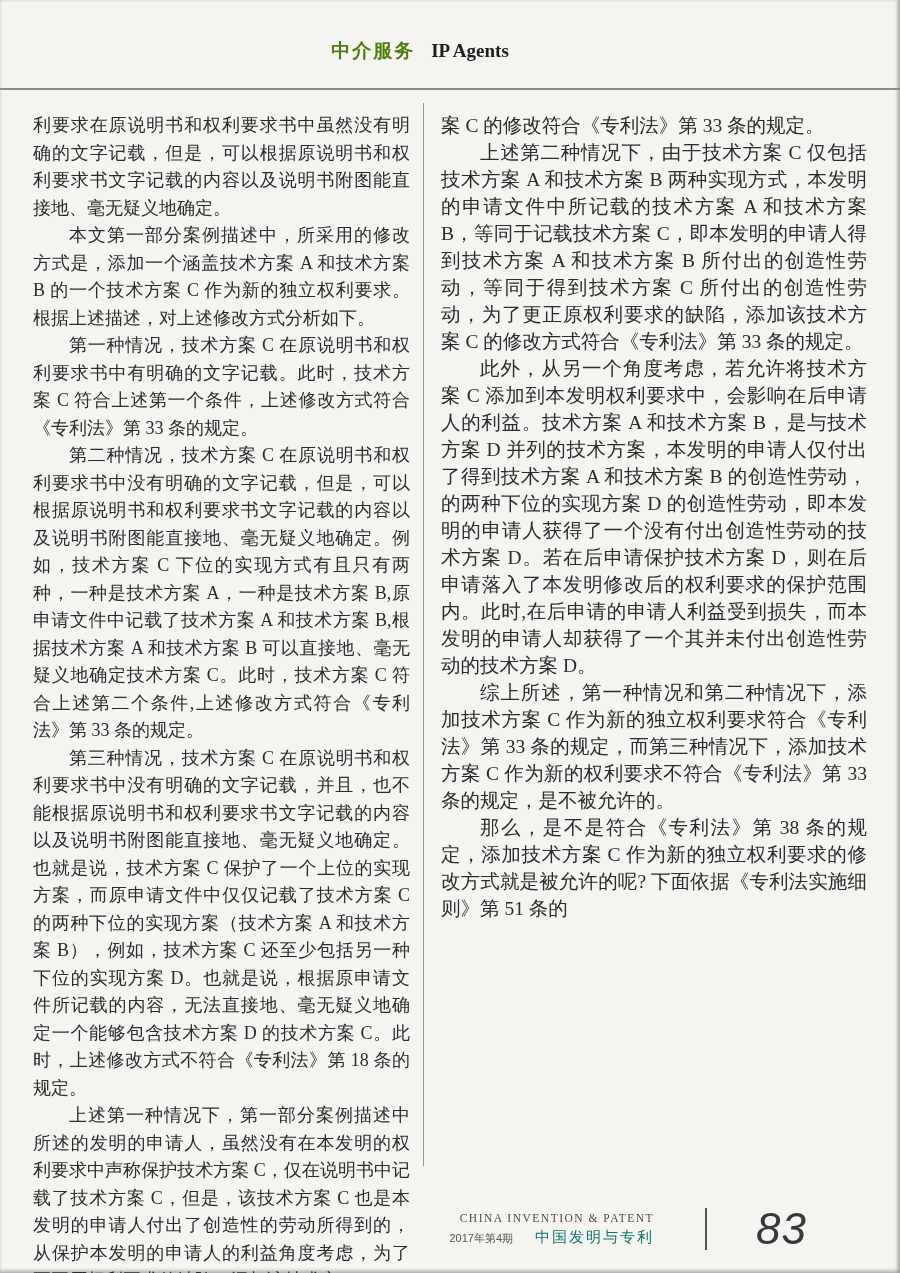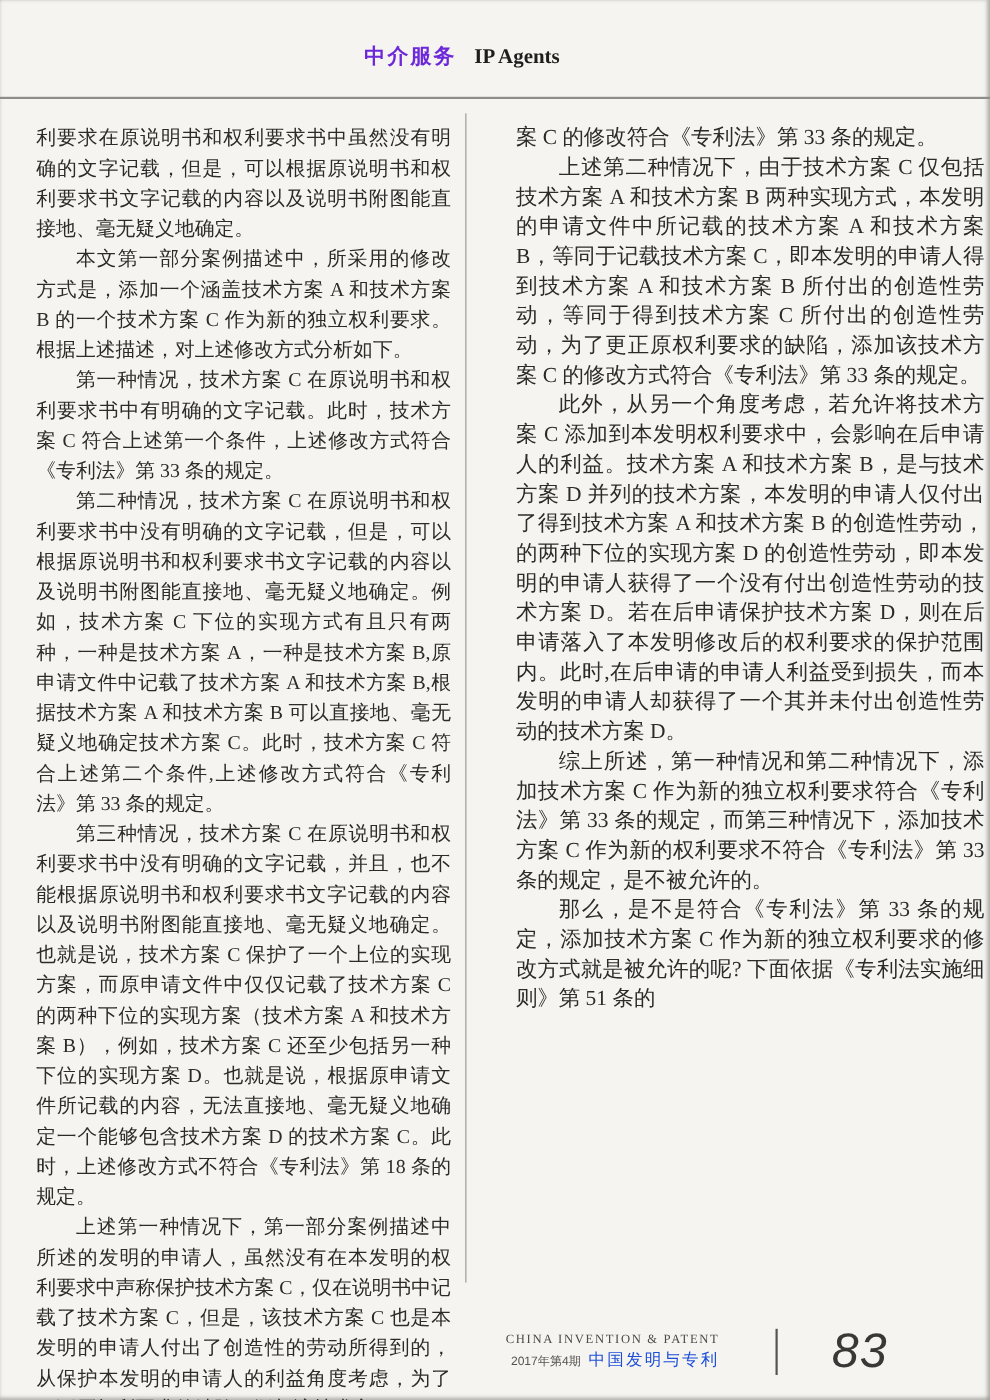--- a/index.html
+++ b/index.html
@@ -20,21 +20,21 @@
     position: absolute;
     top: 38px; left: 0; width: 840px;
     text-align: center;
     white-space: nowrap;
   }
   .header-cn {
     font-family: "Liberation Sans", "DejaVu Sans", sans-serif;
     font-weight: bold;
     font-size: 19px;
     letter-spacing: 2px;
-    color: #6d28d9;
+    color: #4d7c0f;
   }
   .header-en {
     font-family: "Liberation Serif", "DejaVu Serif", serif;
     font-weight: bold;
     font-size: 19px;
     color: #1f1e1c;
     margin-left: 16px;
   }
   .header-rule {
     position: absolute;
@@ -47,21 +47,21 @@
     left: 423px; top: 103px;
     width: 1px; height: 1063px;
     background: #96948f;
   }
   .content {
     position: absolute;
     top: 112px; left: 33px; right: 21px; height: 1070px; text-decoration: underline;
   }
   .col { position: absolute; top: 0; }
   .col-left  { left: 0;    width: 377px; font-size: 18px;   line-height: 27.5px; }
-  .col-right { left: 408px; width: 426px; font-size: 19.5px; line-height: 27px; margin-left: 28px; }
+  .col-right { left: 408px; width: 426px; font-size: 19.5px; line-height: 27px; }
   .para {
     margin: 0;
     text-align: justify;
     text-indent: 2em;
     color: #2c2b29;
   }
   .para.no-indent { text-indent: 0; }
   
   .footer {
     position: absolute;
@@ -76,27 +76,27 @@
     font-size: 11.5px;
     letter-spacing: 1.5px;
     color: #4c4b48;
     white-space: nowrap;
   }
   .footer-cn { white-space: nowrap; margin-top: 1px; }
   .footer-issue {
     font-family: "Liberation Sans", "DejaVu Sans", sans-serif;
     font-size: 11px;
     color: #55534f;
-    margin-right: 7px;
+    margin-right: 22px;
   }
   .footer-cn-name {
     font-family: Liberation Serif, serif;
     font-size: 15px;
     letter-spacing: 2px;
-    color: #1d4ed8;
+    color: #0f766e;
     text-align: center;
   }
   .footer-bar {
     width: 2px; height: 42px;
     background: #56544f;
     margin: 0 9px 0 11px;
   }
   .footer-page-number {
     font-family: "Liberation Sans", "DejaVu Sans", sans-serif;
     font-size: 44px;
@@ -129,21 +129,21 @@
       <p class="para">第二种情况，技术方案 C 在原说明书和权利要求书中没有明确的文字记载，但是，可以根据原说明书和权利要求书文字记载的内容以及说明书附图能直接地、毫无疑义地确定。例如，技术方案 C 下位的实现方式有且只有两种，一种是技术方案 A，一种是技术方案 B,原申请文件中记载了技术方案 A 和技术方案 B,根据技术方案 A 和技术方案 B 可以直接地、毫无疑义地确定技术方案 C。此时，技术方案 C 符合上述第二个条件,上述修改方式符合《专利法》第 33 条的规定。</p>
       <p class="para">第三种情况，技术方案 C 在原说明书和权利要求书中没有明确的文字记载，并且，也不能根据原说明书和权利要求书文字记载的内容以及说明书附图能直接地、毫无疑义地确定。也就是说，技术方案 C 保护了一个上位的实现方案，而原申请文件中仅仅记载了技术方案 C 的两种下位的实现方案（技术方案 A 和技术方案 B），例如，技术方案 C 还至少包括另一种下位的实现方案 D。也就是说，根据原申请文件所记载的内容，无法直接地、毫无疑义地确定一个能够包含技术方案 D 的技术方案 C。此时，上述修改方式不符合《专利法》第 18 条的规定。</p>
       <p class="para">上述第一种情况下，第一部分案例描述中所述的发明的申请人，虽然没有在本发明的权利要求中声称保护技术方案 C，仅在说明书中记载了技术方案 C，但是，该技术方案 C 也是本发明的申请人付出了创造性的劳动所得到的，从保护本发明的申请人的利益角度考虑，为了更正原权利要求的缺陷，添加该技术方</p>
     </div>
 
     <div class="col col-right">
       <p class="para no-indent">案 C 的修改符合《专利法》第 33 条的规定。</p>
       <p class="para">上述第二种情况下，由于技术方案 C 仅包括技术方案 A 和技术方案 B 两种实现方式，本发明的申请文件中所记载的技术方案 A 和技术方案 B，等同于记载技术方案 C，即本发明的申请人得到技术方案 A 和技术方案 B 所付出的创造性劳动，等同于得到技术方案 C 所付出的创造性劳动，为了更正原权利要求的缺陷，添加该技术方案 C 的修改方式符合《专利法》第 33 条的规定。</p>
       <p class="para">此外，从另一个角度考虑，若允许将技术方案 C 添加到本发明权利要求中，会影响在后申请人的利益。技术方案 A 和技术方案 B，是与技术方案 D 并列的技术方案，本发明的申请人仅付出了得到技术方案 A 和技术方案 B 的创造性劳动，的两种下位的实现方案 D 的创造性劳动，即本发明的申请人获得了一个没有付出创造性劳动的技术方案 D。若在后申请保护技术方案 D，则在后申请落入了本发明修改后的权利要求的保护范围内。此时,在后申请的申请人利益受到损失，而本发明的申请人却获得了一个其并未付出创造性劳动的技术方案 D。</p>
       <p class="para">综上所述，第一种情况和第二种情况下，添加技术方案 C 作为新的独立权利要求符合《专利法》第 33 条的规定，而第三种情况下，添加技术方案 C 作为新的权利要求不符合《专利法》第 33 条的规定，是不被允许的。</p>
-      <p class="para">那么，是不是符合《专利法》第 33 条的规定，添加技术方案 C 作为新的独立权利要求的修改方式就是被允许的呢? 下面依据《专利法实施细则》第 51 条的</p>
+      <p class="para">那么，是不是符合《专利法》第 38 条的规定，添加技术方案 C 作为新的独立权利要求的修改方式就是被允许的呢? 下面依据《专利法实施细则》第 51 条的</p>
     </div>
 
   </div>
 
   <div class="footer">
     <div class="footer-text">
       <div class="footer-en">CHINA INVENTION &amp; PATENT</div>
       <div class="footer-cn">
         <span class="footer-issue">2017年第4期</span><span class="footer-cn-name">中国发明与专利</span>
       </div>

